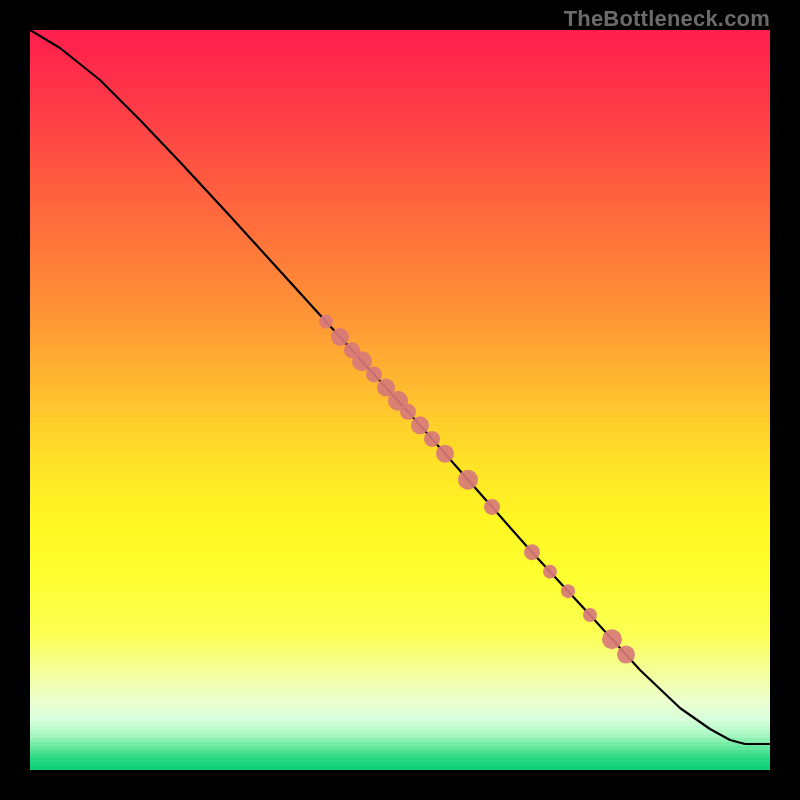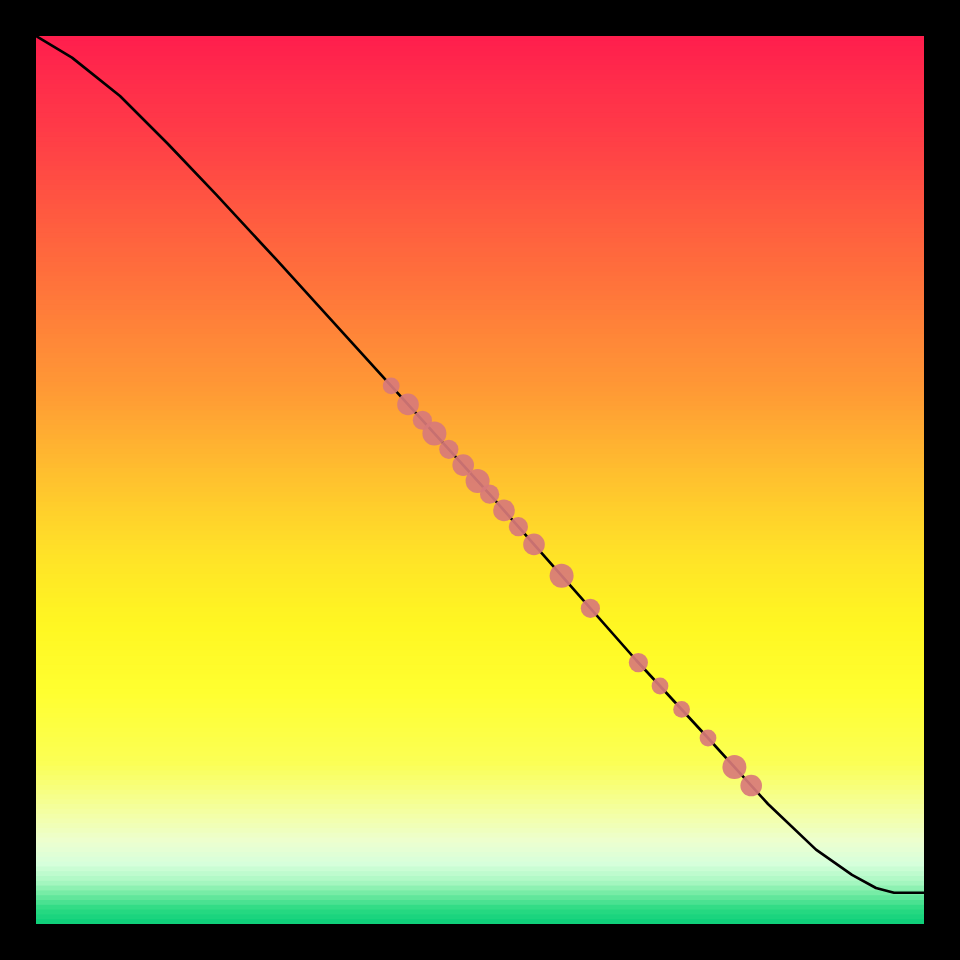--- a/index.html
+++ b/index.html
@@ -261,13 +261,14 @@
           <circle cx="462" cy="476.93333333333334" r="8" fill="#d87a7a" fill-opacity="0.92"></circle>
           <circle cx="502" cy="522.1666666666666" r="8" fill="#d87a7a" fill-opacity="0.92"></circle>
           <circle cx="520" cy="541.6666666666666" r="7" fill="#d87a7a" fill-opacity="0.92"></circle>
           <circle cx="538" cy="561.1666666666666" r="7" fill="#d87a7a" fill-opacity="0.92"></circle>
           <circle cx="560" cy="585" r="7" fill="#d87a7a" fill-opacity="0.92"></circle>
           <circle cx="582" cy="609.2" r="10" fill="#d87a7a" fill-opacity="0.92"></circle>
           <circle cx="596" cy="624.6" r="9" fill="#d87a7a" fill-opacity="0.92"></circle>
         </g>
     </svg>
   </div>
+  <div class="watermark">TheBottleneck.com</div>
 </div>
 
 </body></html>

